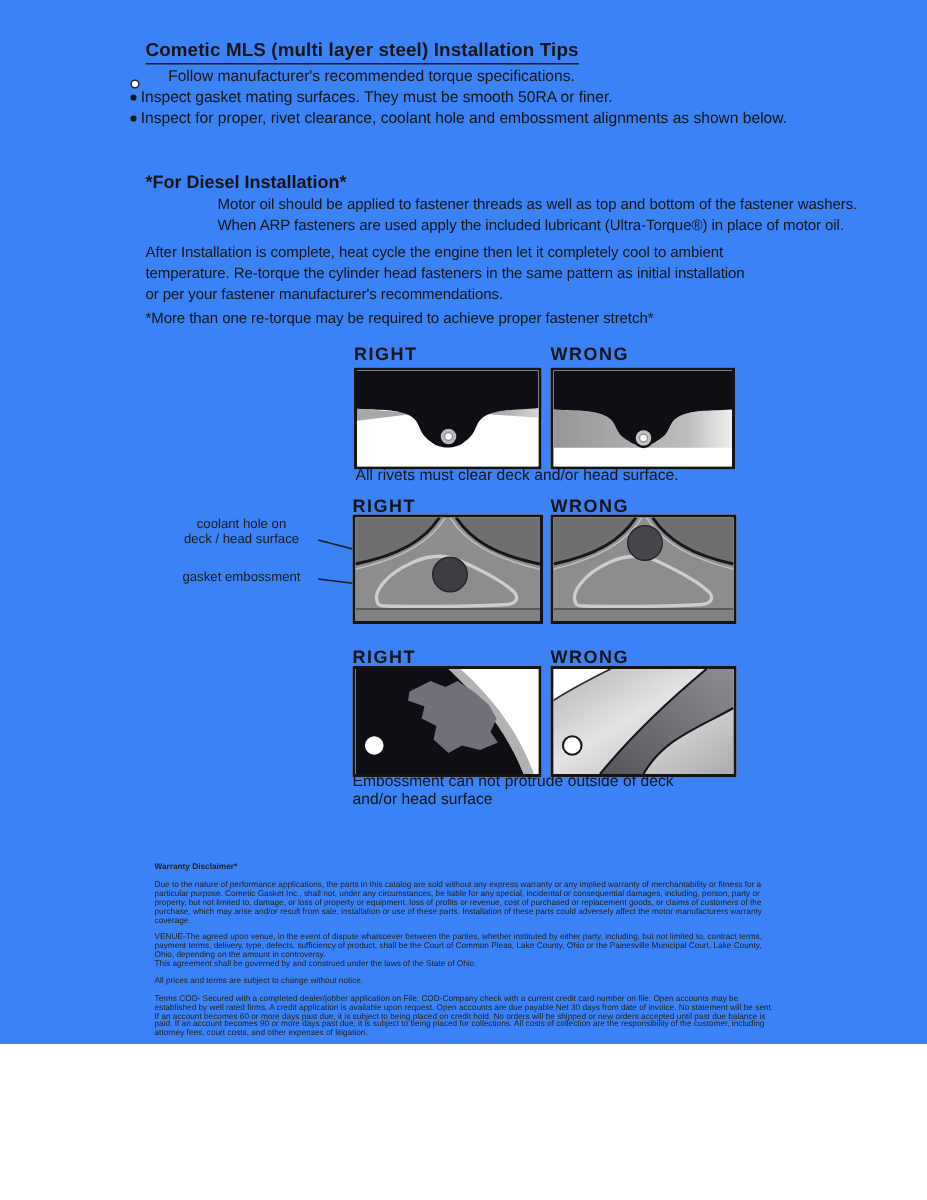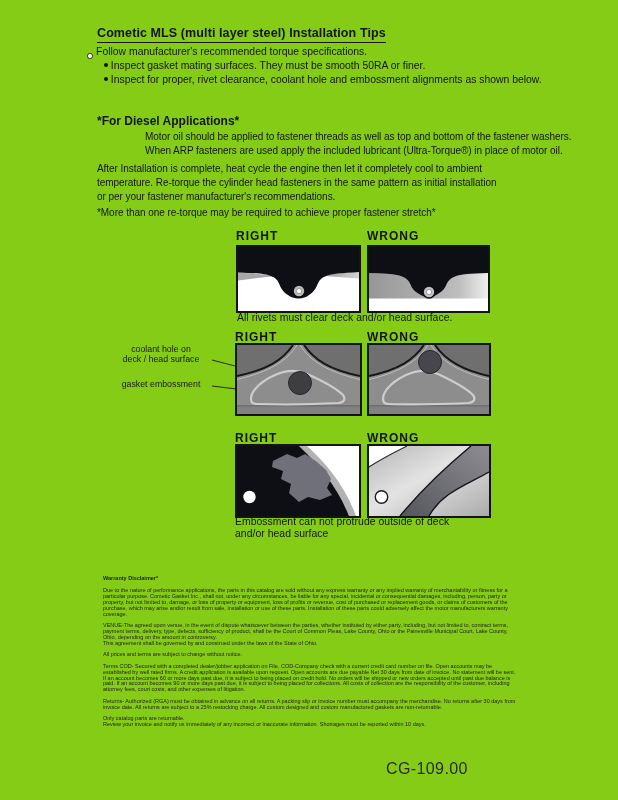--- a/index.html
+++ b/index.html
@@ -1,31 +1,31 @@
 <!DOCTYPE html>
 <html><head>
 <meta charset="utf-8">
 <style>
   html,body{margin:0;padding:0;background:#ffffff;}
   .page{
-    position:relative;width:618px;height:800px;background:#84cc16;overflow:hidden;
+    position:relative;width:618px;height:696px;background:#3b82f6;overflow:hidden;
     font-family:"Liberation Sans","DejaVu Sans",sans-serif;color:#151515;
   }
   .abs{position:absolute;}
   .prel{white-space:pre-line;}
 
   .title{
     left:97px;top:26px;font-size:12.5px;font-weight:bold;letter-spacing:.1px;
     border-bottom:1.6px solid #141414;padding-bottom:2px;
   }
   .bullets{left:87px;top:45px;font-size:10.4px;line-height:14px;}
-  .b-row{display:flex;align-items:flex-end;}
+  .b-row{display:flex;align-items:flex-end;gap:16px;}
   .b-mark{width:3.6px;height:3.6px;border:1px solid #2a2a2a;border-radius:50%;
           margin:4.2px 3.5px 0 0;flex:0 0 auto;background:#fff;}
-  .sb-row{display:flex;align-items:flex-start;margin-left:17px;}
+  .sb-row{display:flex;align-items:flex-start;}
   .sb-mark{width:3.8px;height:3.8px;border-radius:50%;background:#151515;
            margin:4.4px 3px 0 0;flex:0 0 auto;}
 
   .diesel-h{left:97px;top:114px;font-size:12px;font-weight:bold;}
   .body-par{left:97px;top:0;width:475px;font-size:10px;line-height:14px;letter-spacing:-.05px;}
   .p1{top:130px;margin-left:48px;} .p2{top:162px;} .pnote{top:206px;}
 
   .fig-label{font-size:12px;font-weight:600;letter-spacing:1px;color:#141414;}
   .diag{border:2px solid #141414;background:#fff;}
   .diag svg{display:block;width:100%;height:100%;}
@@ -55,21 +55,21 @@
     <div class="sb-row">
       <span class="sb-mark"></span>
       <span>Inspect gasket mating surfaces.  They must be smooth 50RA or finer.</span>
     </div>
     <div class="sb-row">
       <span class="sb-mark"></span>
       <span>Inspect for proper, rivet clearance, coolant hole and embossment alignments as shown below.</span>
     </div>
   </div>
 
-  <div class="abs diesel-h">*For Diesel Applications*</div>
+  <div class="abs diesel-h">*For Diesel Installation*</div>
   <div class="abs body-par p1 prel">Motor oil should be applied to fastener threads as well as top and bottom of the fastener washers.
 When ARP fasteners are used apply the included lubricant (Ultra-Torque®) in place of motor oil.</div>
   <div class="abs body-par p2 prel">After Installation is complete, heat cycle the engine then let it completely cool to ambient
 temperature. Re-torque the cylinder head fasteners in the same pattern as initial installation
 or per your fastener manufacturer's recommendations.</div>
   <div class="abs body-par pnote">*More than one re-torque may be required to achieve proper fastener stretch*</div>
 
   <div class="abs fig-label" style="left:236px;top:229px;width:121px;">RIGHT</div>
   <div class="abs fig-label" style="left:367px;top:229px;width:119px;">WRONG</div>
 

